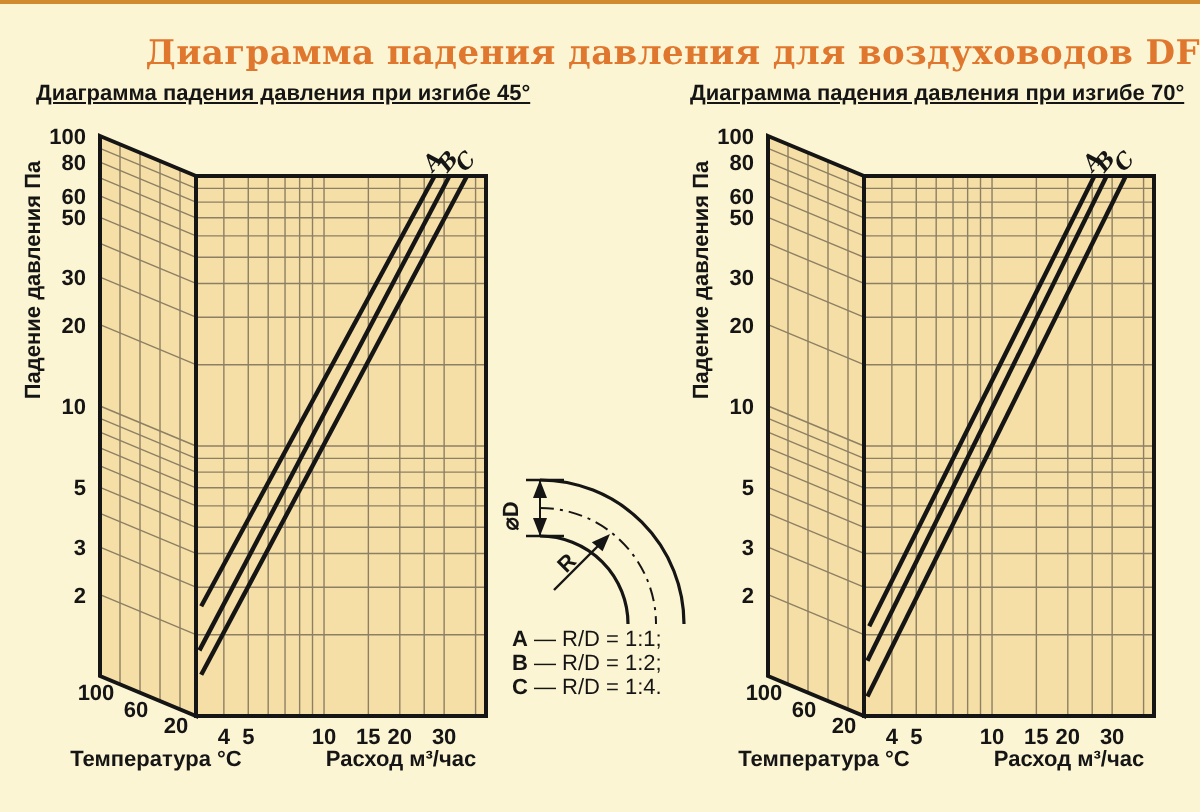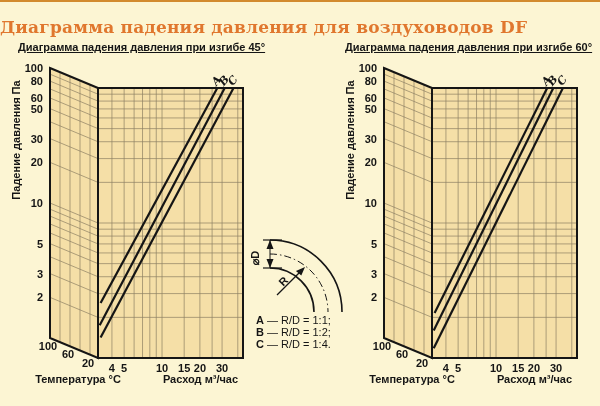--- a/index.html
+++ b/index.html
@@ -4,21 +4,21 @@
 <style>
   html,body{margin:0;padding:0;}
   body{
     width:600px;height:406px;
     background:#fcf5d3;
     font-family:"Liberation Sans",sans-serif;
     position:relative;overflow:hidden;
   }
   .top-border{position:absolute;top:0;left:0;width:600px;height:2px;background:#d28a2e;}
   .page-title{
-    position:absolute;top:6px;left:0;width:600px;text-align:left;
+    position:absolute;top:6px;left:0;width:600px;text-align:right;
     font-family:"DejaVu Serif",serif;font-weight:bold;font-size:17px;color:#e0772e;
     letter-spacing:0.2px;
   }
   .subtitle{position:absolute;top:41px;font-size:11px;font-weight:bold;color:#151515;white-space:nowrap;text-decoration:underline;}
   .sub-left{left:18px;}
   .sub-right{left:345px;}
   svg{position:absolute;left:0;top:0;}
   svg text{font-family:"Liberation Sans",sans-serif;fill:#151515;}
   .tick{font-size:11px;font-weight:bold;}
   .axis-label{font-size:11px;font-weight:bold;}
@@ -29,21 +29,21 @@
   .legend-row b{font-weight:bold;margin-right:3px;}
 </style>
 </head>
 <body>
 
 <div class="top-border"></div>
 
 <h1 class="page-title">Диаграмма падения давления для воздуховодов DF</h1>
 
 <div class="subtitle sub-left">Диаграмма падения давления при изгибе 45°</div>
-<div class="subtitle sub-right">Диаграмма падения давления при изгибе 60°</div>
+<div class="subtitle sub-right">Диаграмма падения давления при изгибе 70°</div>
 
 <svg id="charts-svg" width="600" height="406" viewBox="0 0 600 406">
     <g>
       <polygon points="50,68 98,88 98,358 50,338" fill="#f5dfa7"></polygon>
       <rect x="98" y="88" width="145" height="270" fill="#f5dfa7"></rect>
       <line x1="98" y1="317.3609505853625" x2="243" y2="317.3609505853625" stroke="#8c7f63" stroke-width="0.7"></line>
       <line x1="50" y1="297.3609505853625" x2="98" y2="317.3609505853625" stroke="#8c7f63" stroke-width="0.7"></line>
       <line x1="98" y1="293.5886306128456" x2="243" y2="293.5886306128456" stroke="#8c7f63" stroke-width="0.7"></line>
       <line x1="50" y1="273.5886306128456" x2="98" y2="293.5886306128456" stroke="#8c7f63" stroke-width="0.7"></line>
       <line x1="98" y1="276.72190117072506" x2="243" y2="276.72190117072506" stroke="#8c7f63" stroke-width="0.7"></line>

